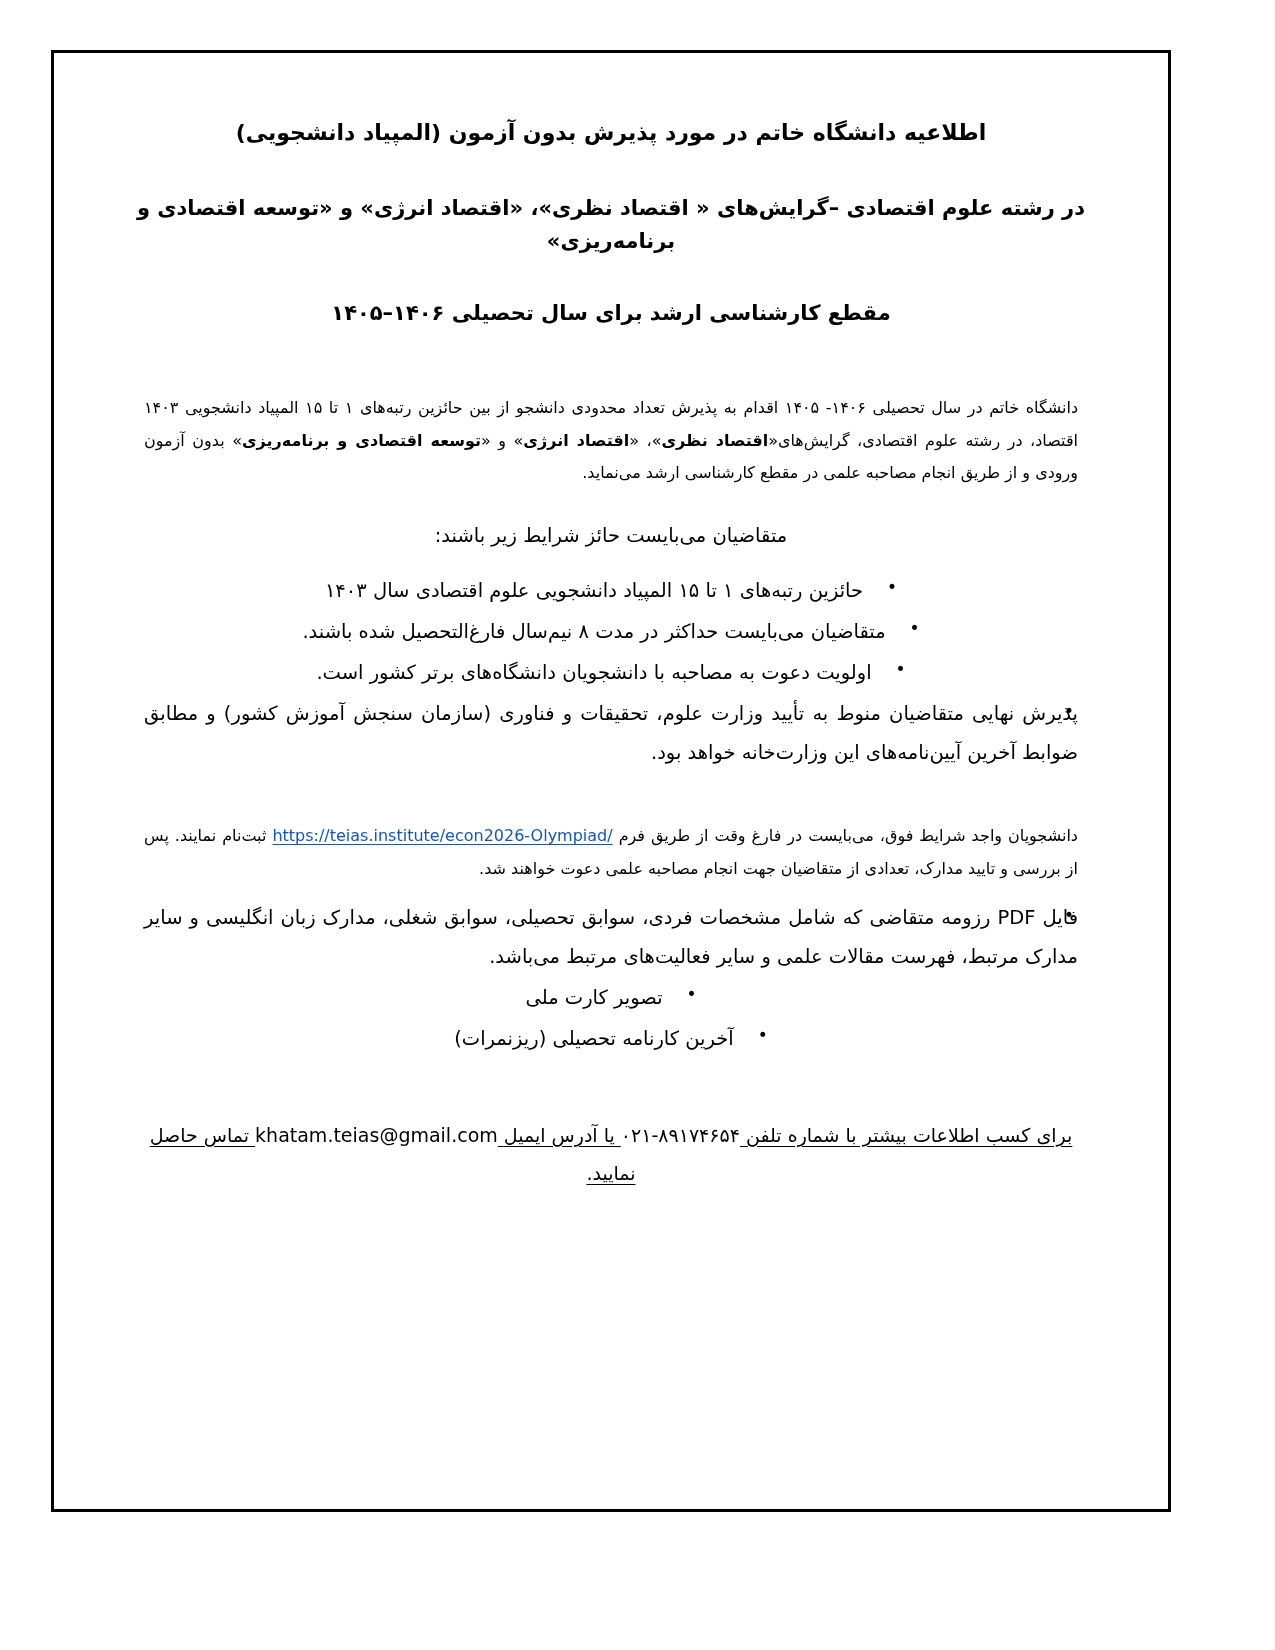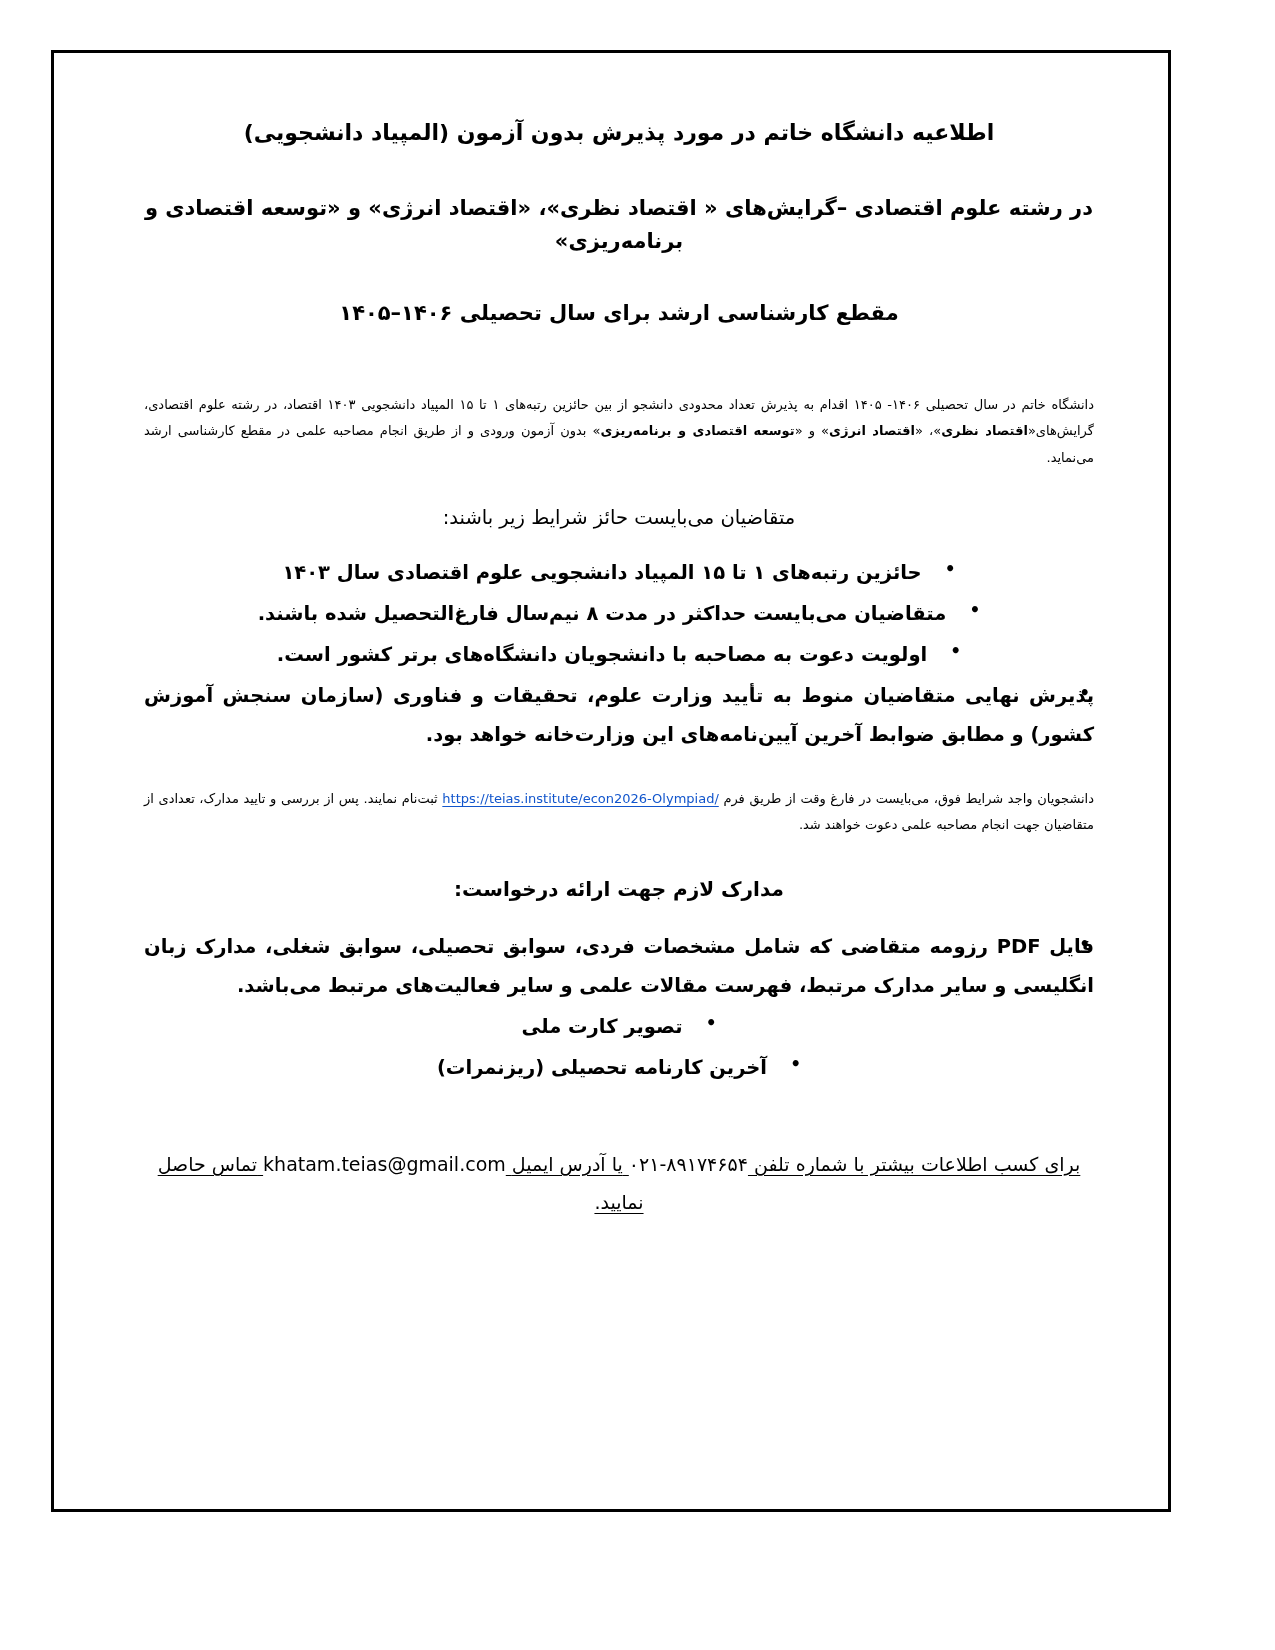--- a/index.html
+++ b/index.html
@@ -22,21 +22,21 @@
     top: 50px;
     width: 1120px;
     height: 1462px;
     border: 3px solid #000000;
     box-sizing: border-box;
     background: #ffffff;
   }
 
   .content {
     position: absolute;
-    left: 8px;
+    left: 0;
     top: 0;
     width: 100%;
     height: 100%;
     box-sizing: border-box;
     padding: 45px 78px 40px 78px;
     direction: rtl;
     text-align: right;
   }
 
   
@@ -53,26 +53,26 @@
     color: #000000;
     margin: 0 0 40px 0;
     direction: rtl;
   }
   .title-line.t1 { font-size: 22px; margin-bottom: 42px; }
   .title-line.t2 { font-size: 21px; margin-bottom: 40px; }
   .title-line.t3 { font-size: 21px; margin-bottom: 3px; }
 
   
   .para {
-    font-size: 13px;
+    font-size: 16px;
     line-height: 2.05;
     text-align: justify;
     text-align-last: right;
     direction: rtl;
-    margin: 4px;
+    margin: 12px;
   }
   .para.first { margin-top: 62px; }
 
   .b { font-weight: bold; }
 
   .heading-underline {
     font-size: 19.5px;
     line-height: 2.0;
     direction: rtl;
     text-align: center;
@@ -87,24 +87,23 @@
     font-weight: bold;
     line-height: 2.0;
     direction: rtl;
     text-align: center;
     margin: 30px 0 18px 0;
   }
 
   
   ul.bullets {
     list-style: none;
-    margin: 4px;
+    margin: 12px;
     padding: 0;
     direction: rtl;
-    font-weight: bold;
   }
   ul.bullets > li {
     position: relative;
     font-size: 19.5px;
     line-height: 2.0;
     direction: rtl;
     margin: 0 0 2px 0;
     padding-right: 0;
   }
 
@@ -189,21 +188,20 @@
       <li class="c"><span class="txt">اولویت دعوت به مصاحبه با دانشجویان دانشگاه‌های برتر کشور است.</span></li>
       <li class="w"><span class="txt">پذیرش نهایی متقاضیان منوط به تأیید وزارت علوم، تحقیقات و فناوری (سازمان سنجش آموزش کشور) و مطابق ضوابط آخرین آیین‌نامه‌های این وزارت‌خانه خواهد بود.</span></li>
     </ul>
 
     <div class="spacer-md"></div>
 
     <p class="para"><span>دانشجویان واجد شرایط فوق، می‌بایست در فارغ وقت از طریق فرم</span>
       <a class="link" href="#">https://teias.institute/econ2026-Olympiad/</a>
       <span>ثبت‌نام نمایند. پس از بررسی و تایید مدارک، تعدادی از متقاضیان جهت انجام مصاحبه علمی دعوت خواهند شد.</span></p>
 
-    <div class="heading-bold"><span>مدارک لازم جهت ارائه درخواست:</span></div>
 
     <ul class="bullets">
       <li class="w"><span class="txt">فایل</span>
           <span class="ltr">PDF</span>
           <span class="txt">رزومه متقاضی که شامل مشخصات فردی، سوابق تحصیلی، سوابق شغلی، مدارک زبان انگلیسی و سایر مدارک مرتبط، فهرست مقالات علمی و سایر فعالیت‌های مرتبط می‌باشد.</span></li>
       <li class="c"><span class="txt">تصویر کارت ملی</span></li>
       <li class="c"><span class="txt">آخرین کارنامه تحصیلی (ریزنمرات)</span></li>
     </ul>
 
     <div class="footer-contact"><span class="u"><span>برای کسب اطلاعات بیشتر با شماره تلفن</span>

